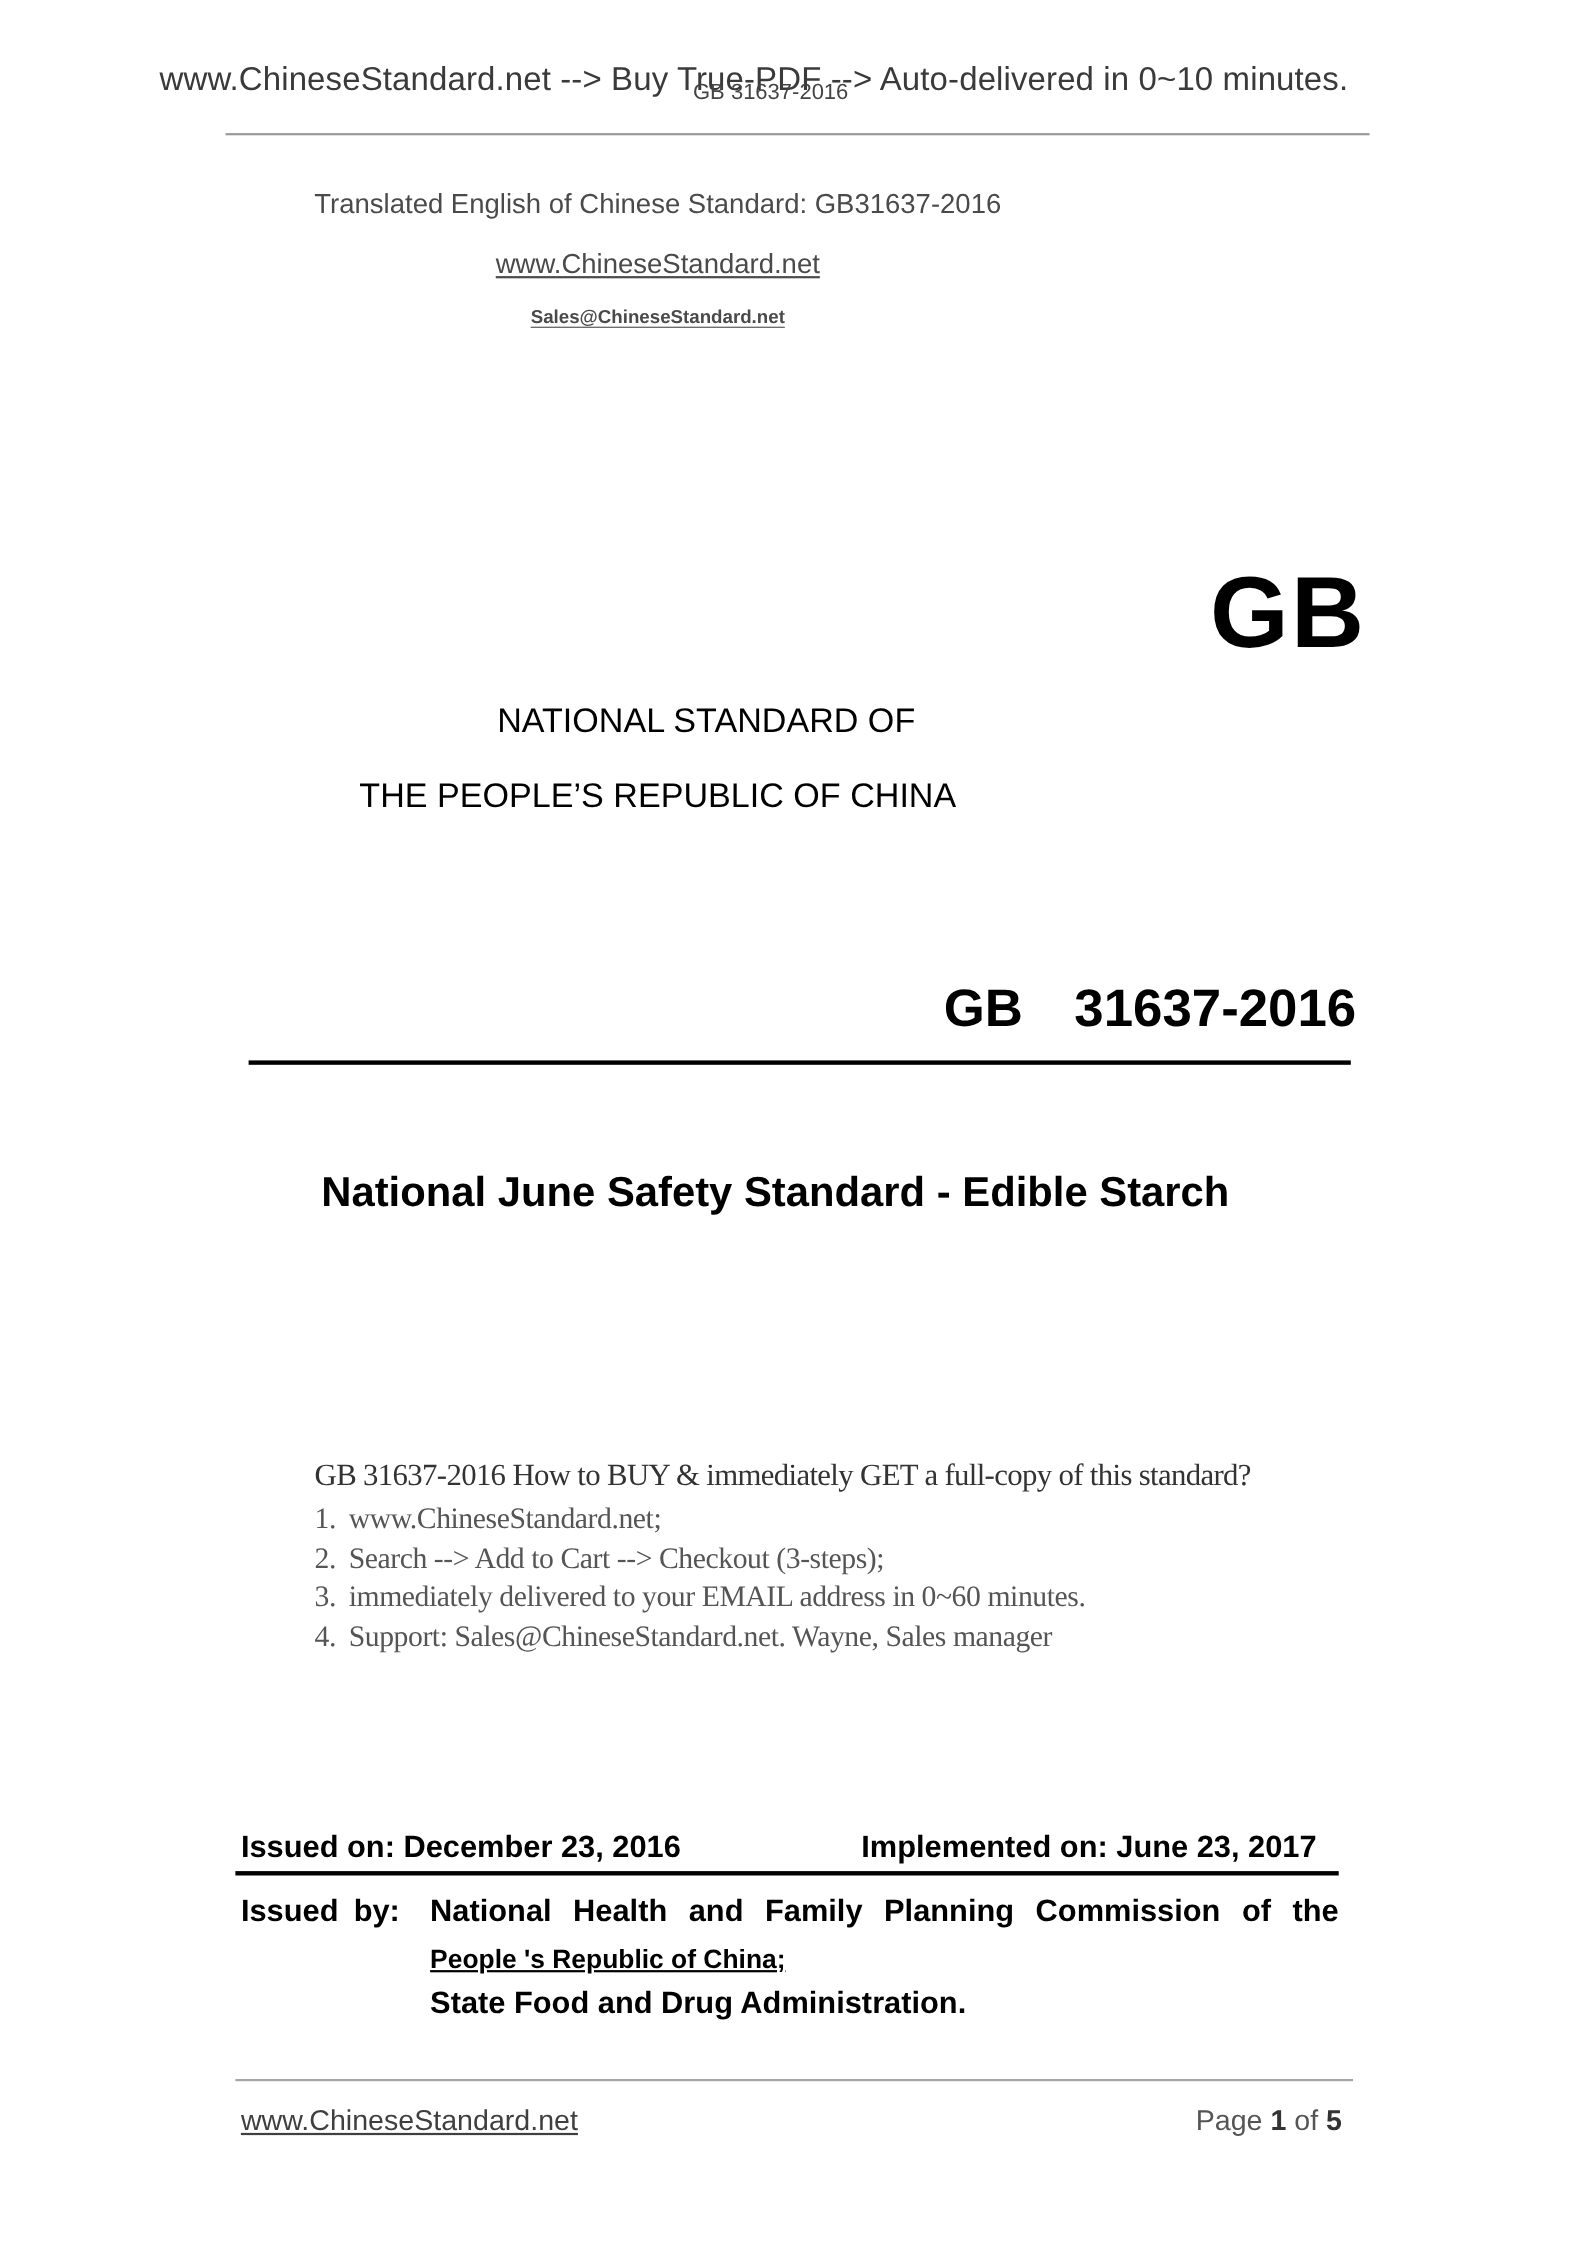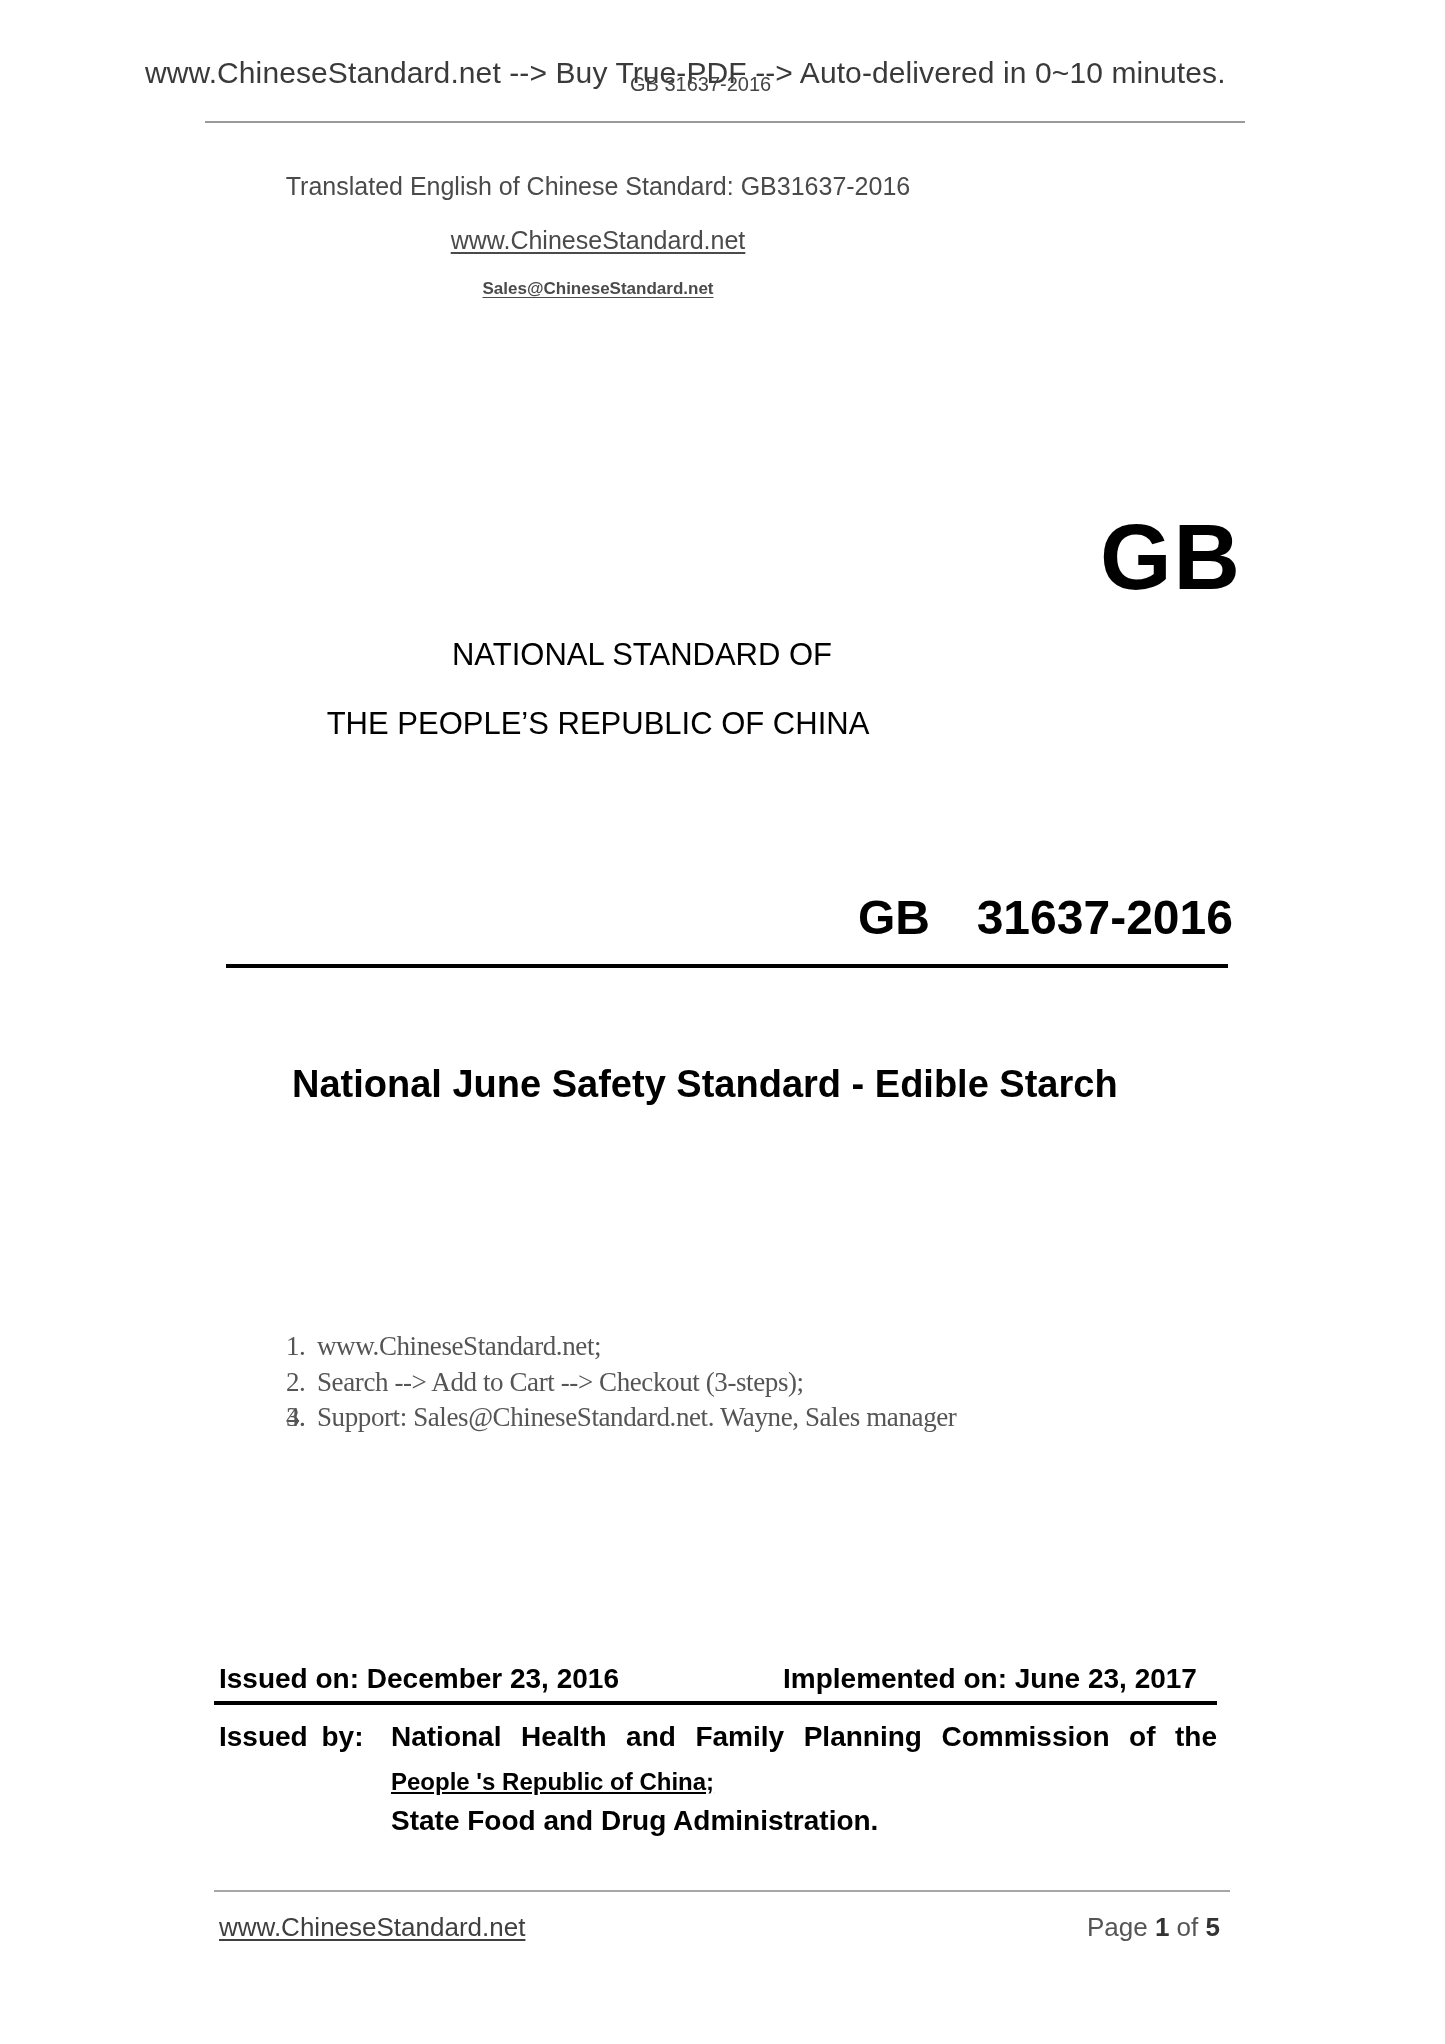--- a/index.html
+++ b/index.html
@@ -70,31 +70,33 @@
 <div class="abs gb-mark">GB</div>
 <div class="abs centered nat1">NATIONAL STANDARD OF</div>
 <div class="abs centered nat2">THE PEOPLE’S REPUBLIC OF CHINA</div>
 
 <div class="abs code" style="white-space:pre;">GB  31637-2016</div>
 <div class="abs rule-thick"></div>
 
 <div class="abs title">National June Safety Standard - Edible Starch</div>
 
 <div class="abs buy">
+  <div class="buy-heading">GB 31637-2016 How to BUY &amp; immediately GET a full-copy of this standard?</div>
   <ol class="buy-list">
     <li>
       <span class="num">1.</span>
       <span class="cont">www.ChineseStandard.net;</span>
     </li>
     <li>
       <span class="num">2.</span>
       <span class="cont">Search --&gt; Add to Cart --&gt; Checkout (3-steps);</span>
     </li>
     <li>
       <span class="num">3.</span>
+      <span class="cont">immediately delivered to your EMAIL address in 0~60 minutes.</span>
     </li>
     <li>
       <span class="num">4.</span>
       <span class="cont">Support: Sales@ChineseStandard.net. Wayne, Sales manager</span>
     </li>
   </ol>
 </div>
 
 <div class="abs issued-on">Issued on: December 23, 2016</div>
 <div class="abs implemented">Implemented on: June 23, 2017</div>

